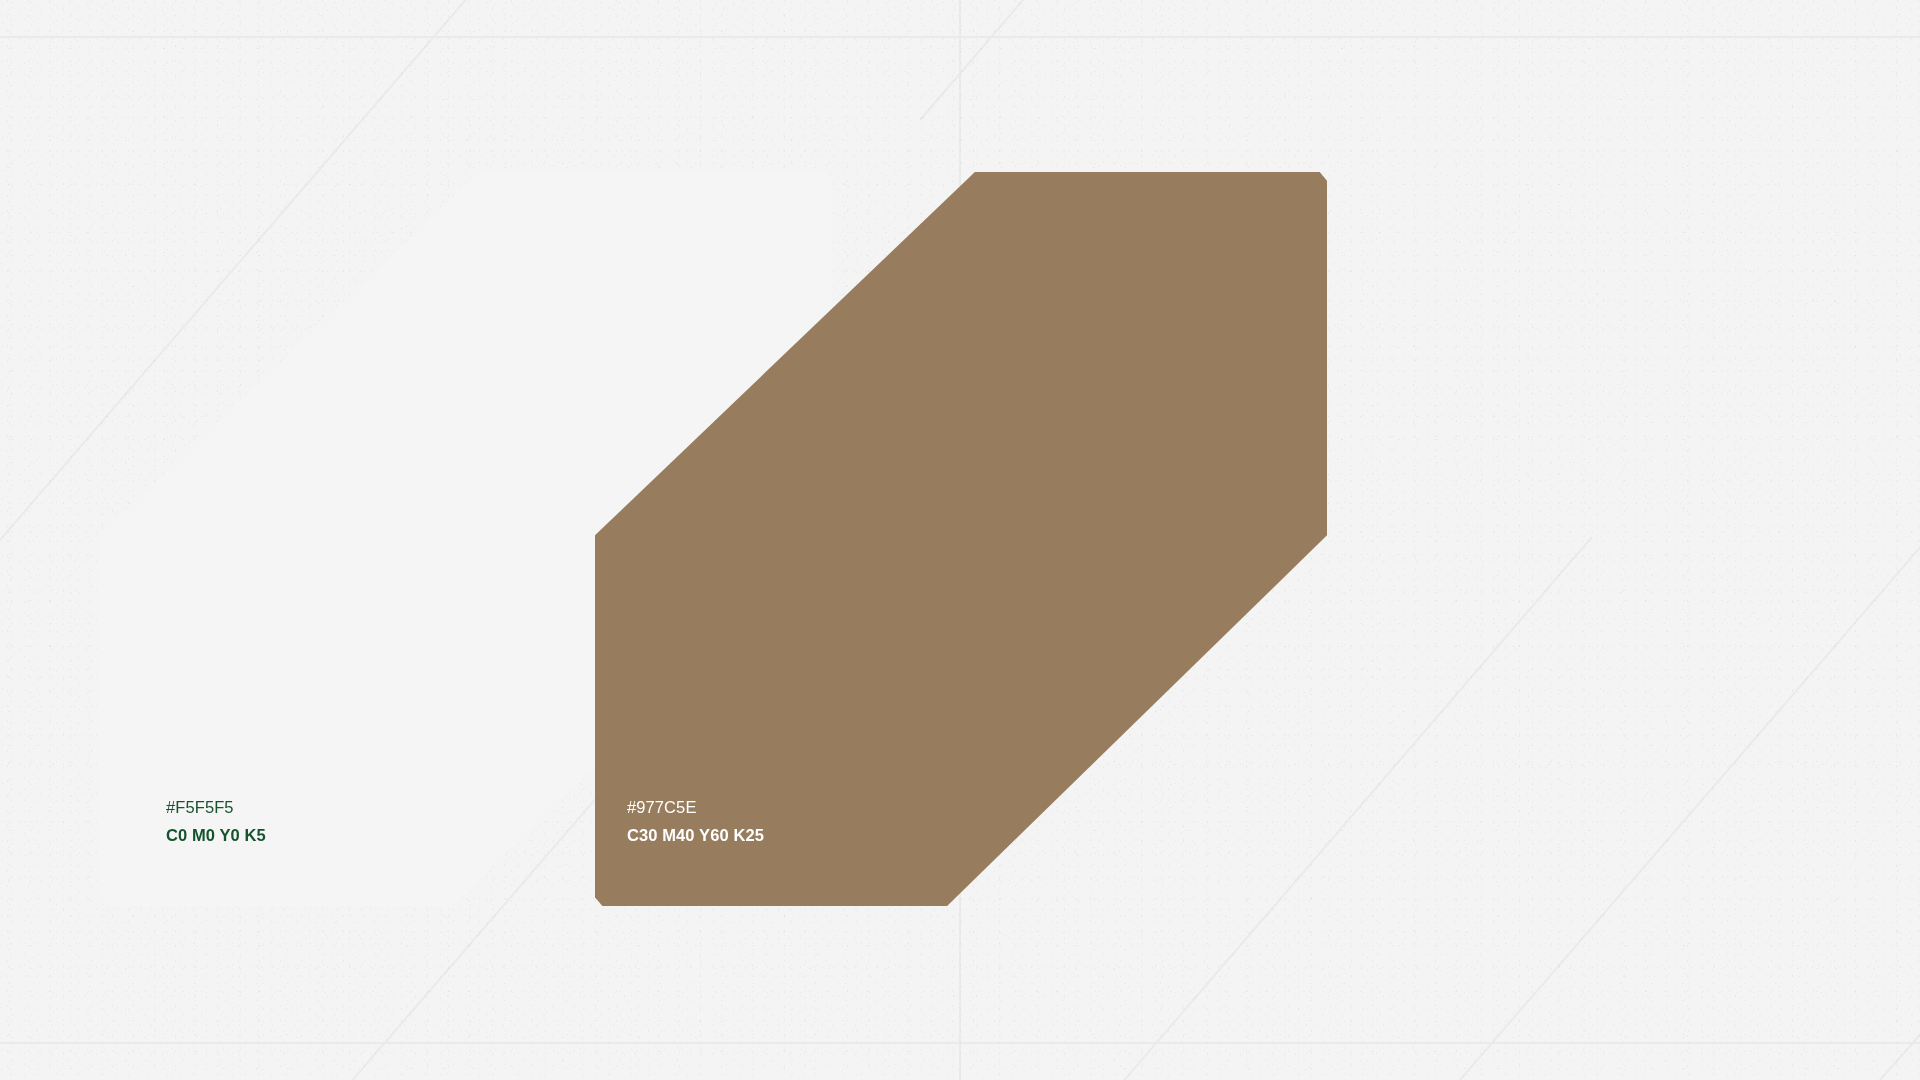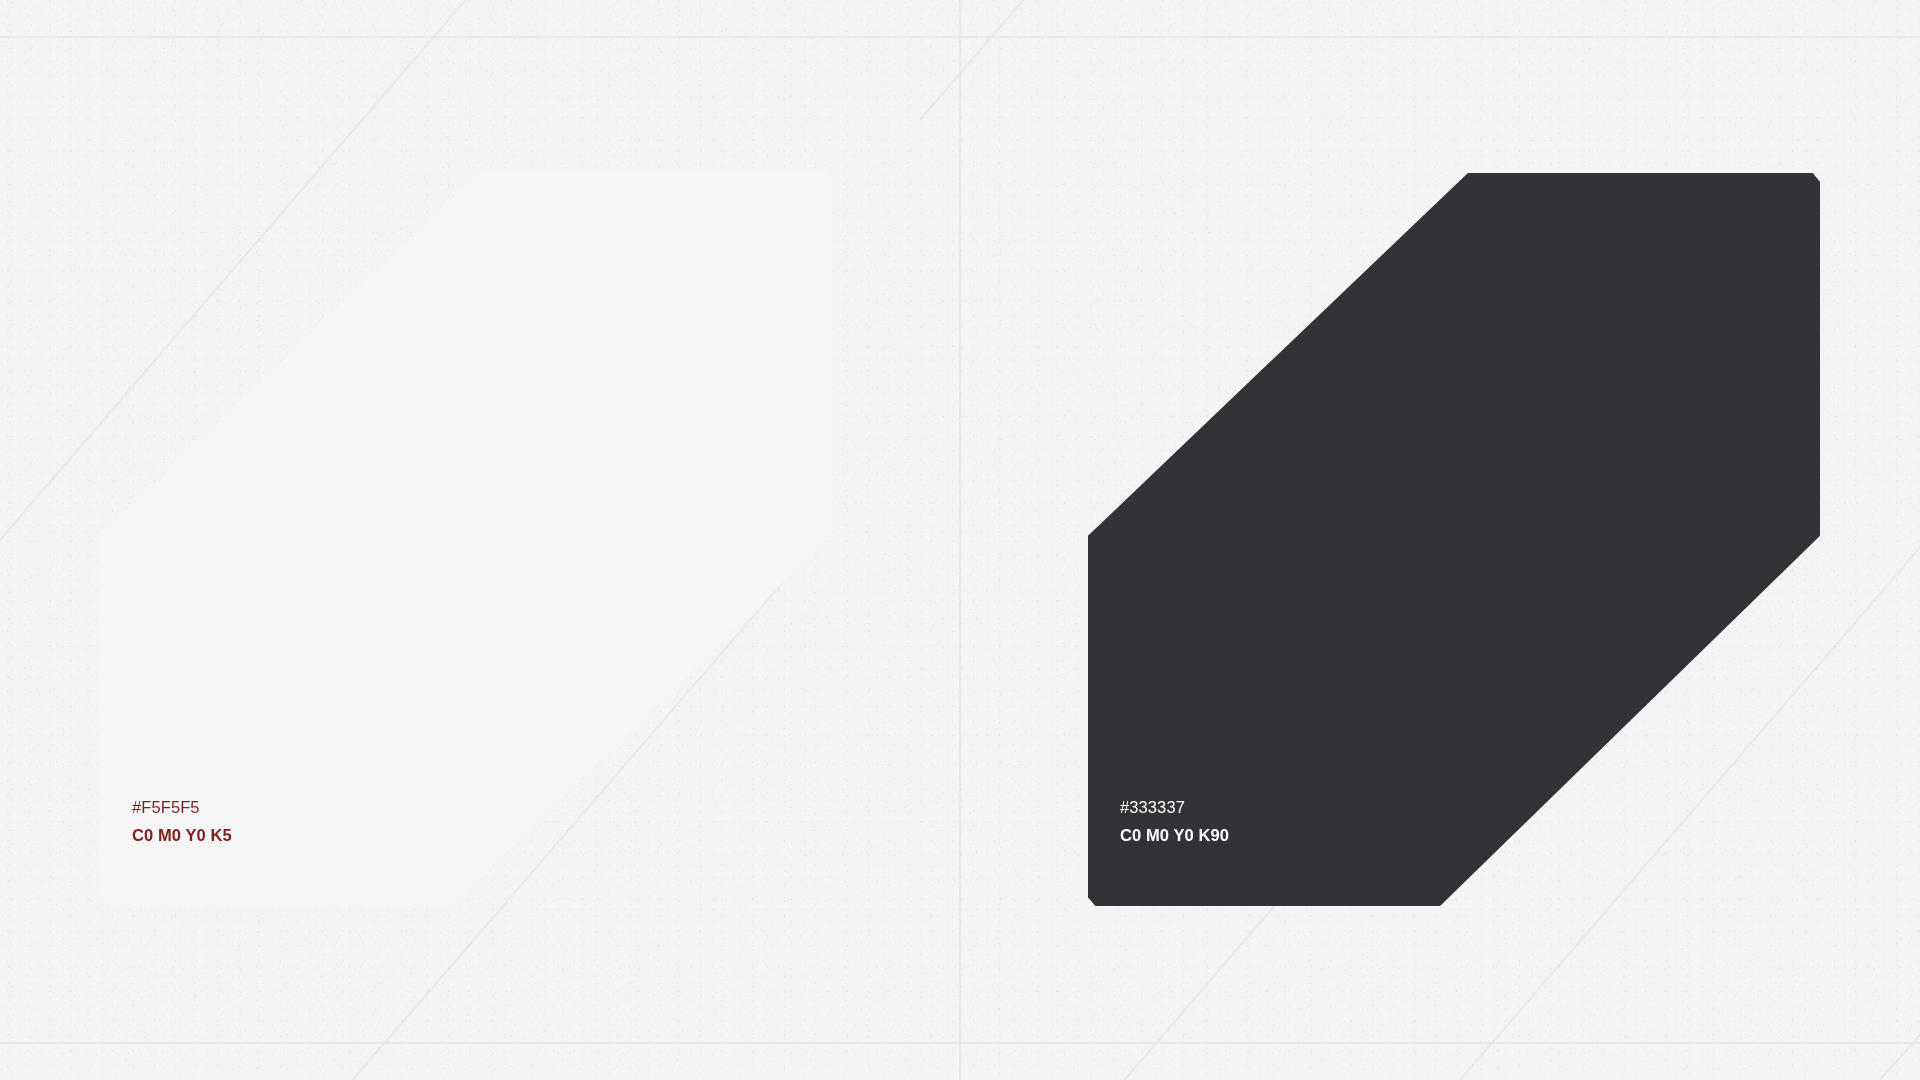--- a/index.html
+++ b/index.html
@@ -121,28 +121,28 @@
 
       <line x1="0" y1="1043" x2="1920" y2="1043"></line>
       <line x1="1880" y1="1080" x2="1920" y2="1035"></line>
     </g>
   </svg>
 
   <div class="bg-noise"></div>
 
   <div class="swatch" id="swatch-0">
     <div class="swatch-shape" style="background:#F5F5F5;"></div>
-    <div class="swatch-label" style="color:#7f1d1d;">
+    <div class="swatch-label" style="color:#14532d;margin-left:34px;">
       <span class="hex">#F5F5F5</span>
       <span class="cmyk">C0 M0 Y0 K5</span>
     </div>
   </div>
 
-
-  <div class="swatch" id="swatch-2">
-    <div class="swatch-shape" style="background:#333337;"></div>
+  <div class="swatch" id="swatch-1">
+    <div class="swatch-shape" style="background:#977C5E;"></div>
     <div class="swatch-label" style="color:#FFFFFF;">
-      <span class="hex">#333337</span>
-      <span class="cmyk">C0 M0 Y0 K90</span>
+      <span class="hex">#977C5E</span>
+      <span class="cmyk">C30 M40 Y60 K25</span>
     </div>
   </div>
+
 
 </div>
 
 </body></html>

